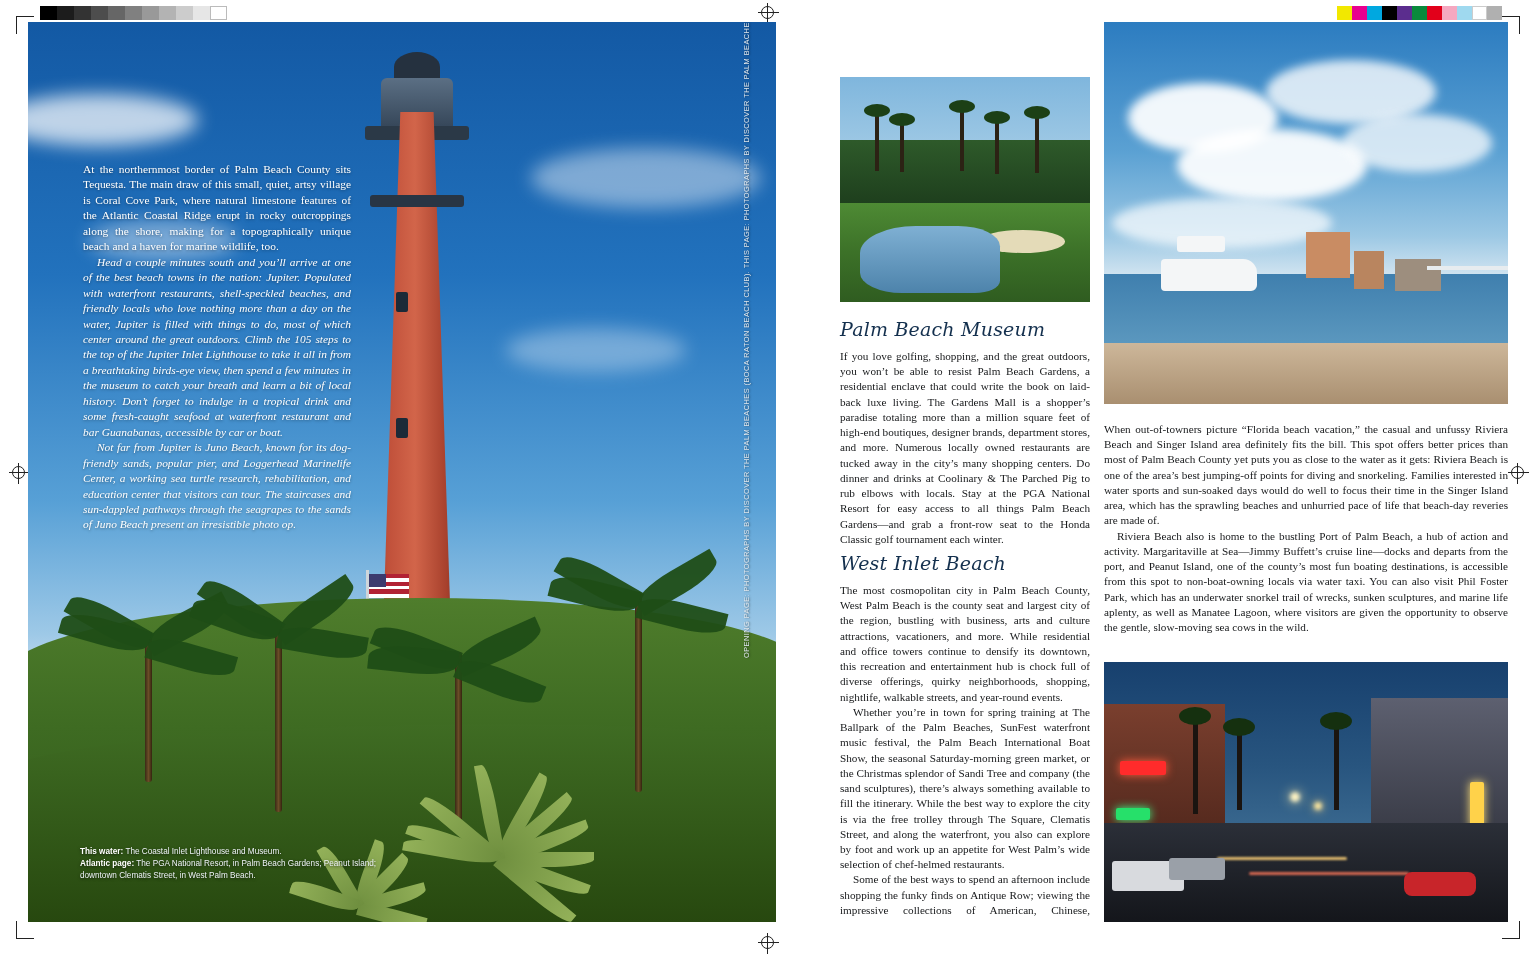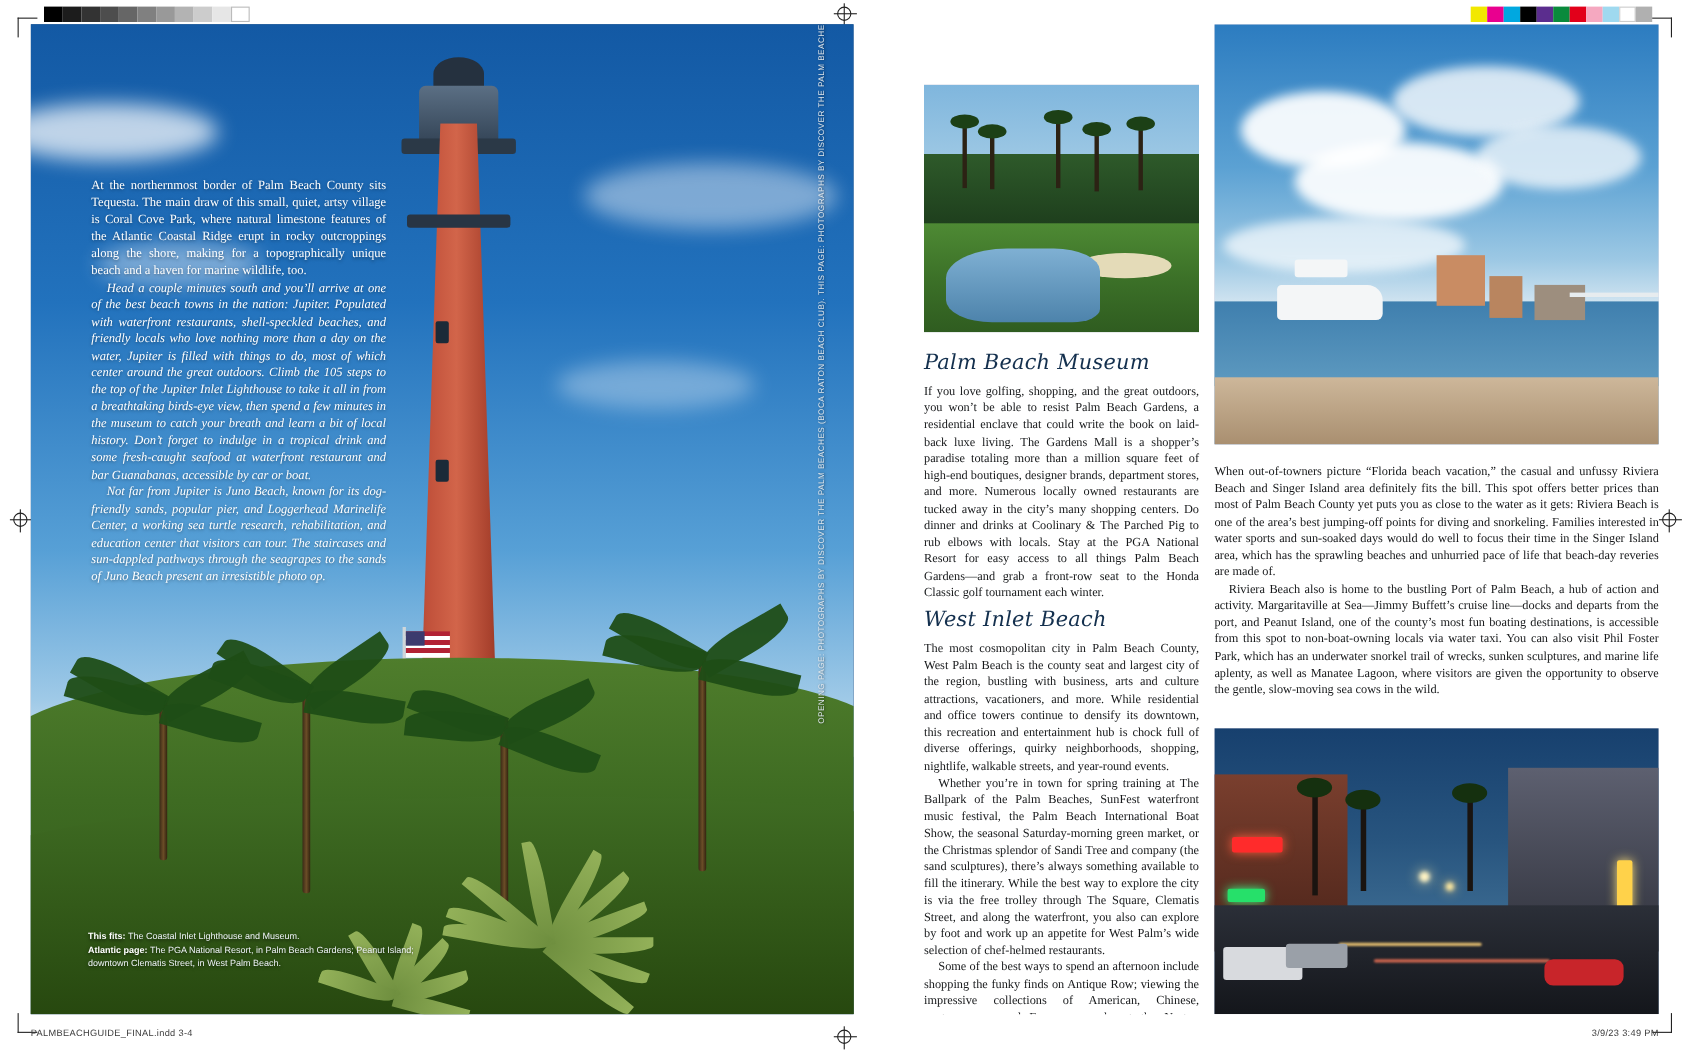--- a/index.html
+++ b/index.html
@@ -353,21 +353,21 @@
 
       <div class="lp-text">
         <div class="lp-body">
           <p>At the northernmost border of Palm Beach County sits Tequesta. The main draw of this small, quiet, artsy village is Coral Cove Park, where natural limestone features of the Atlantic Coastal Ridge erupt in rocky outcroppings along the shore, making for a topographically unique beach and a haven for marine wildlife, too.</p>
           <p>Head a couple minutes south and you’ll arrive at one of the best beach towns in the nation: Jupiter. Populated with waterfront restaurants, shell-speckled beaches, and friendly locals who love nothing more than a day on the water, Jupiter is filled with things to do, most of which center around the great outdoors. Climb the 105 steps to the top of the Jupiter Inlet Lighthouse to take it all in from a breathtaking birds-eye view, then spend a few minutes in the museum to catch your breath and learn a bit of local history. Don’t forget to indulge in a tropical drink and some fresh-caught seafood at waterfront restaurant and bar Guanabanas, accessible by car or boat.</p>
           <p>Not far from Jupiter is Juno Beach, known for its dog-friendly sands, popular pier, and Loggerhead Marinelife Center, a working sea turtle research, rehabilitation, and education center that visitors can tour. The staircases and sun-dappled pathways through the seagrapes to the sands of Juno Beach present an irresistible photo op.</p>
         </div>
       </div>
 
       <div class="caption">
-        <b>This fits:</b>
+        <b>This water:</b>
         <span>The Coastal Inlet Lighthouse and Museum.</span>
         <br>
         <b>Atlantic page:</b>
         <span>The PGA National Resort, in Palm Beach Gardens; Peanut Island; downtown Clematis Street, in West Palm Beach.</span>
       </div>
 
       <div class="credit-vert">OPENING PAGE: PHOTOGRAPHS BY DISCOVER THE PALM BEACHES (BOCA RATON BEACH CLUB). THIS PAGE: PHOTOGRAPHS BY DISCOVER THE PALM BEACHES (JUPITER INLET, PEANUT ISLAND), PALM BEACH GARDENS (PGA), WEST PALM BEACH (CLEMATIS)</div>
     </div>
 
     <div class="right-page">
@@ -435,18 +435,14 @@
         <div class="st-streak" style="left:28%;bottom:24%;width:130px;"></div>
         <div class="st-streak" style="left:36%;bottom:18%;width:160px;background:rgba(255,120,90,.8)"></div>
         <div class="st-car" style="left:2%;bottom:12%;width:72px;height:30px;background:#d8dade;"></div>
         <div class="st-car" style="left:16%;bottom:16%;width:56px;height:22px;background:#9aa0a8;"></div>
         <div class="st-car" style="right:8%;bottom:10%;width:72px;height:24px;background:#c8252a;border-radius:8px;"></div>
       </div>
 
     </div>
   </div>
 
-  <div class="footer">
-    <span>PALMBEACHGUIDE_FINAL.indd   3-4</span>
-    <span>3/9/23   3:49 PM</span>
-  </div>
 
 </div>
 
 </body></html>

